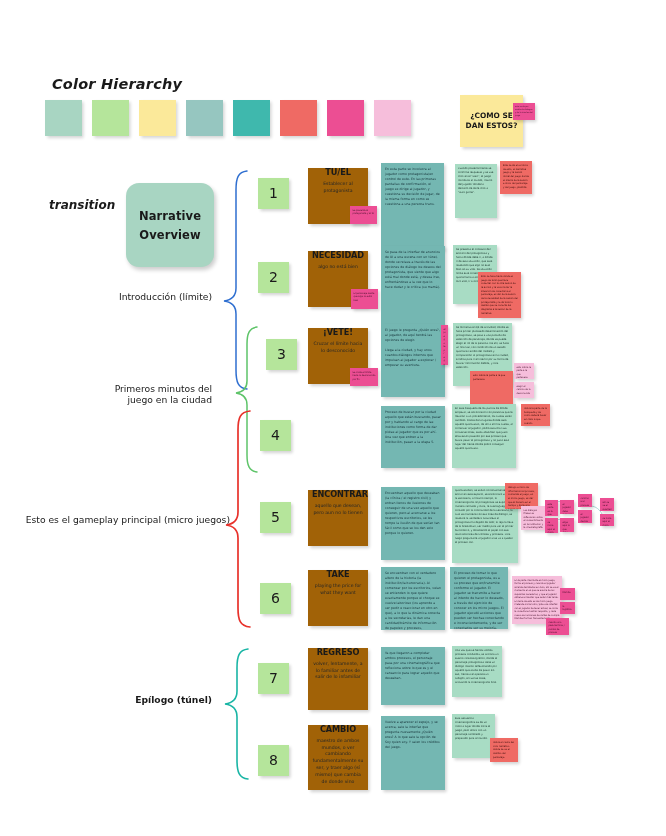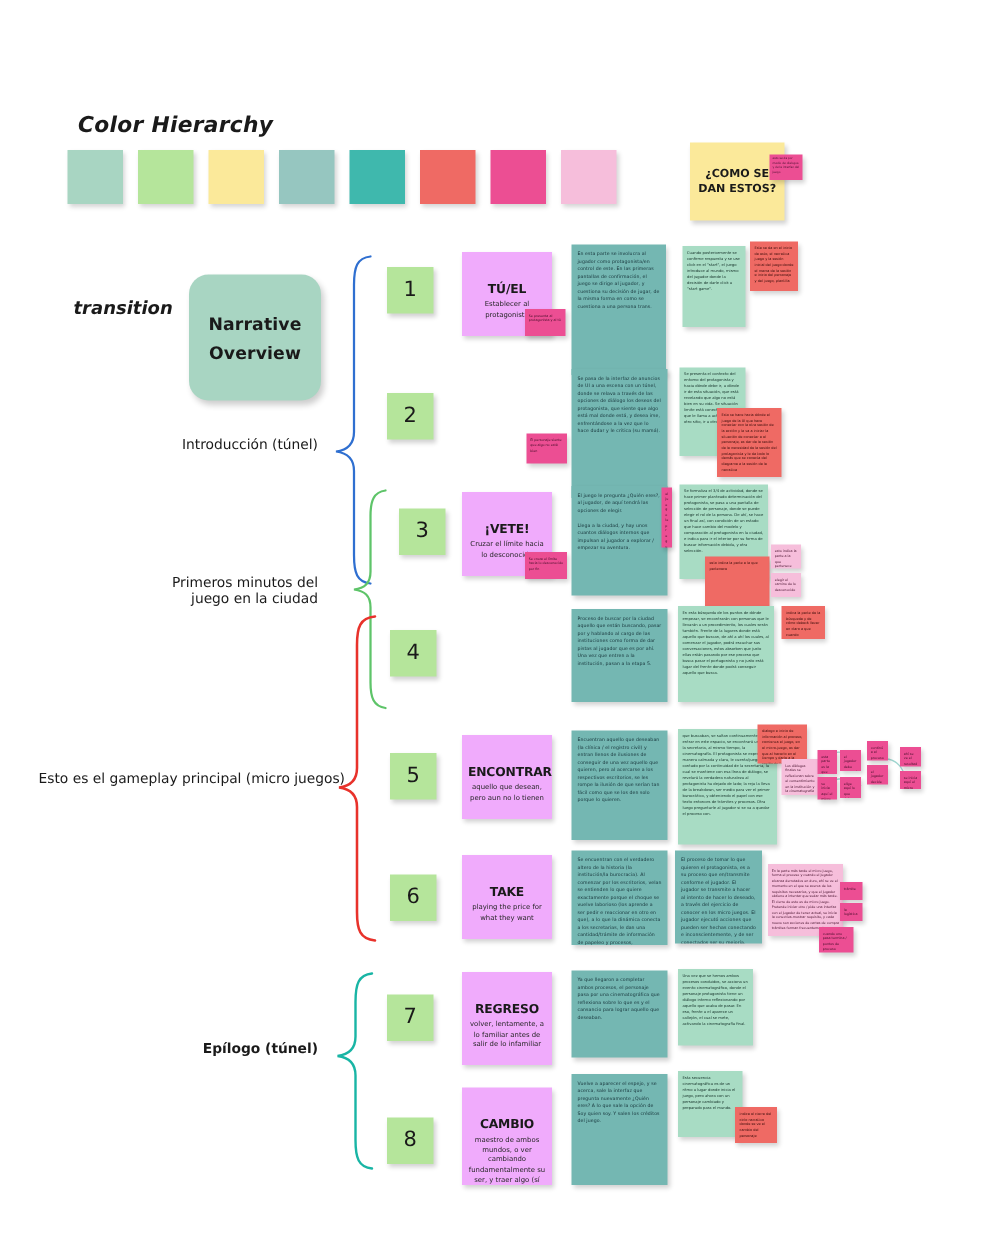--- a/index.html
+++ b/index.html
@@ -79,22 +79,22 @@
   .num-note {
     width: 31px; height: 31px;
     background: #b5e59b;
     display: flex; align-items: center; justify-content: center;
     font-size: 14px; color: #1a1a1a; font-weight: 500;
   }
 
   
   .title-note {
     width: 60px; height: 56px;
-    background: #f0abfc;
-    padding: 20px 4px 4px 4px;
+    background: #a16207;
+    padding: 0 4px 4px 4px;
     text-align: center;
   }
   .title-note .t-head {
     display: block;
     font-size: 8.2px; font-weight: 600; color: #1a1a1a;
     margin-bottom: 3px; letter-spacing: -.1px;
   }
   .title-note .t-sub {
     display: block;
     font-size: 4.6px; color: #262626; line-height: 1.5;
@@ -201,21 +201,21 @@
     <span class="note-text">esto se da por medio de dialogos y de la interfaz del juego</span>
   </div>
 
   <div class="script script-italic" id="transition-label">transition</div>
 
   <div id="overview-card">
     <span>Narrative</span>
     <span>Overview</span>
   </div>
 
-  <div class="script bracket-label" id="lbl-intro">Introducción (túnel)</div>
+  <div class="script bracket-label" id="lbl-intro">Introducción (límite)</div>
   <div class="script bracket-label" id="lbl-gameplay">Esto es el gameplay principal (micro juegos)</div>
   <div class="script bracket-label" id="lbl-primeros" style="white-space:pre-line;">Primeros minutos del
 juego en la ciudad</div>
   <div class="script bracket-label" id="lbl-epilogo">Epílogo (túnel)</div>
 
   <svg id="brackets" viewBox="0 0 666 836" xmlns="http://www.w3.org/2000/svg">
 
     <path d="M 247,171 C 238,172 236,178 236,190 L 236,288 C 236,296 232,300 224,301
              C 232,302 236,306 236,314 L 236,370 C 236,382 238,388 247,389" fill="none" stroke="#2f6fd0" stroke-width="1.5" stroke-linecap="round"></path>
 
@@ -249,20 +249,24 @@
   </div>
   <div class="note green-note" style="left:455px; top:164px; width:42px; height:54px;">
     <span class="note-text">Cuando posteriormente se confirme respuesta y se use click en el "start", el juego introduce al mundo, mismo del jugador donde la decisión de darle click a "start game".</span>
   </div>
   <div class="note red-note" style="left:500px; top:161px; width:32px; height:33px;">
     <span class="note-text">Este se da en el inicio de esto, el narrativa juego y la sesión inicial del juego donde el marca de la sesión e inicio del personaje y del juego, plantilla</span>
   </div>
 
   <div class="note num-note" style="left:258px; top:262px;">
     <span>2</span>
+  </div>
+  <div class="note title-note" style="left:308px; top:251px;">
+    <span class="t-head">NECESIDAD</span>
+    <span class="t-sub">algo no está bien</span>
   </div>
   <div class="note pink-note" style="left:351px; top:289px; width:27px; height:20px;">
     <span class="note-text">El personaje siente que algo no está bien</span>
   </div>
   <div class="note desc-note" style="left:381px; top:246px; width:64px; height:86px;">
     <span class="note-text">Se pasa de la interfaz de anuncios de UI a una escena con un túnel, donde se relava a través de las opciones de diálogo los deseos del protagonista, que siente que algo está mal donde está, y desea irse, enfrentándose a la vez que lo hace dudar y le critica (su mamá).</span>
   </div>
   <div class="note green-note" style="left:453px; top:245px; width:44px; height:59px;">
     <span class="note-text">Se presenta el contexto del entorno del protagonista y hacia dónde debe ir, a dónde ir de esta situación, que está revelando que algo no está bien en su vida. Se situación limite está conectado, y no lo que le llama a actuar, a ir a otro sitio, ir a otro lado.</span>
   </div>

